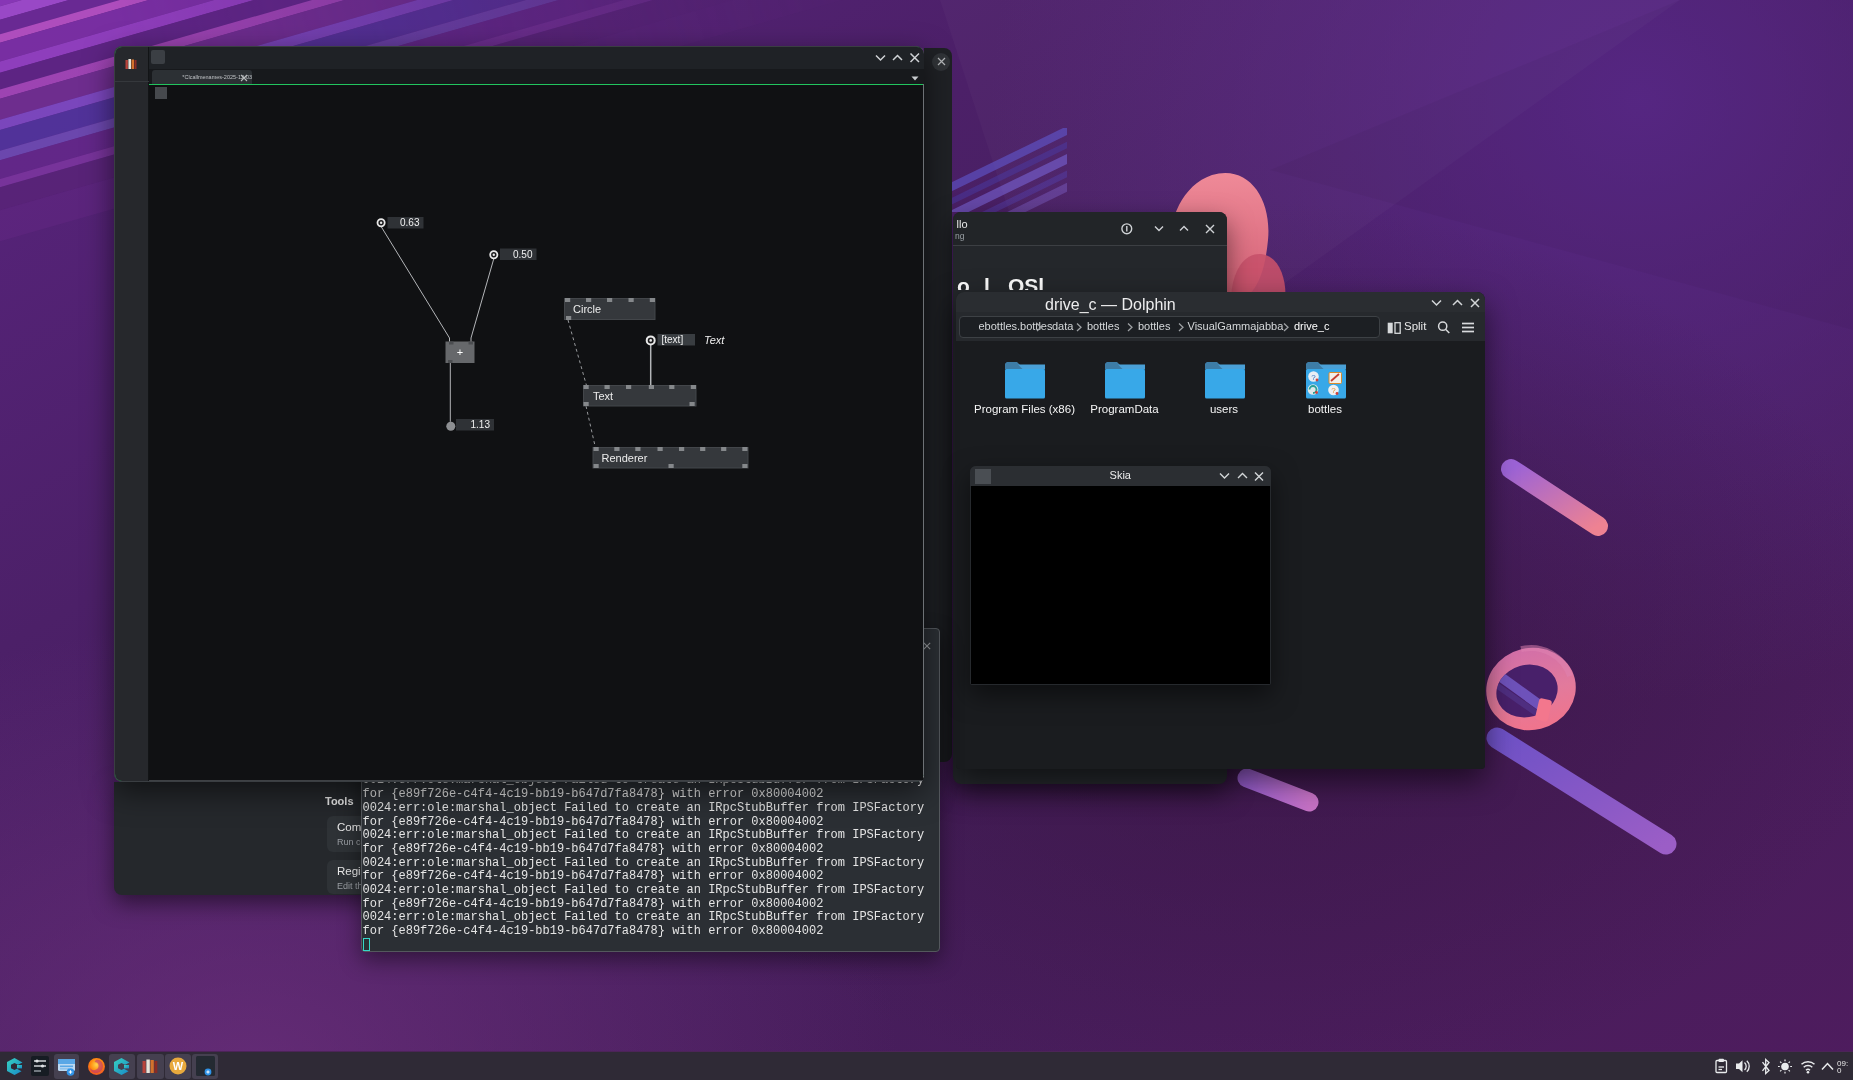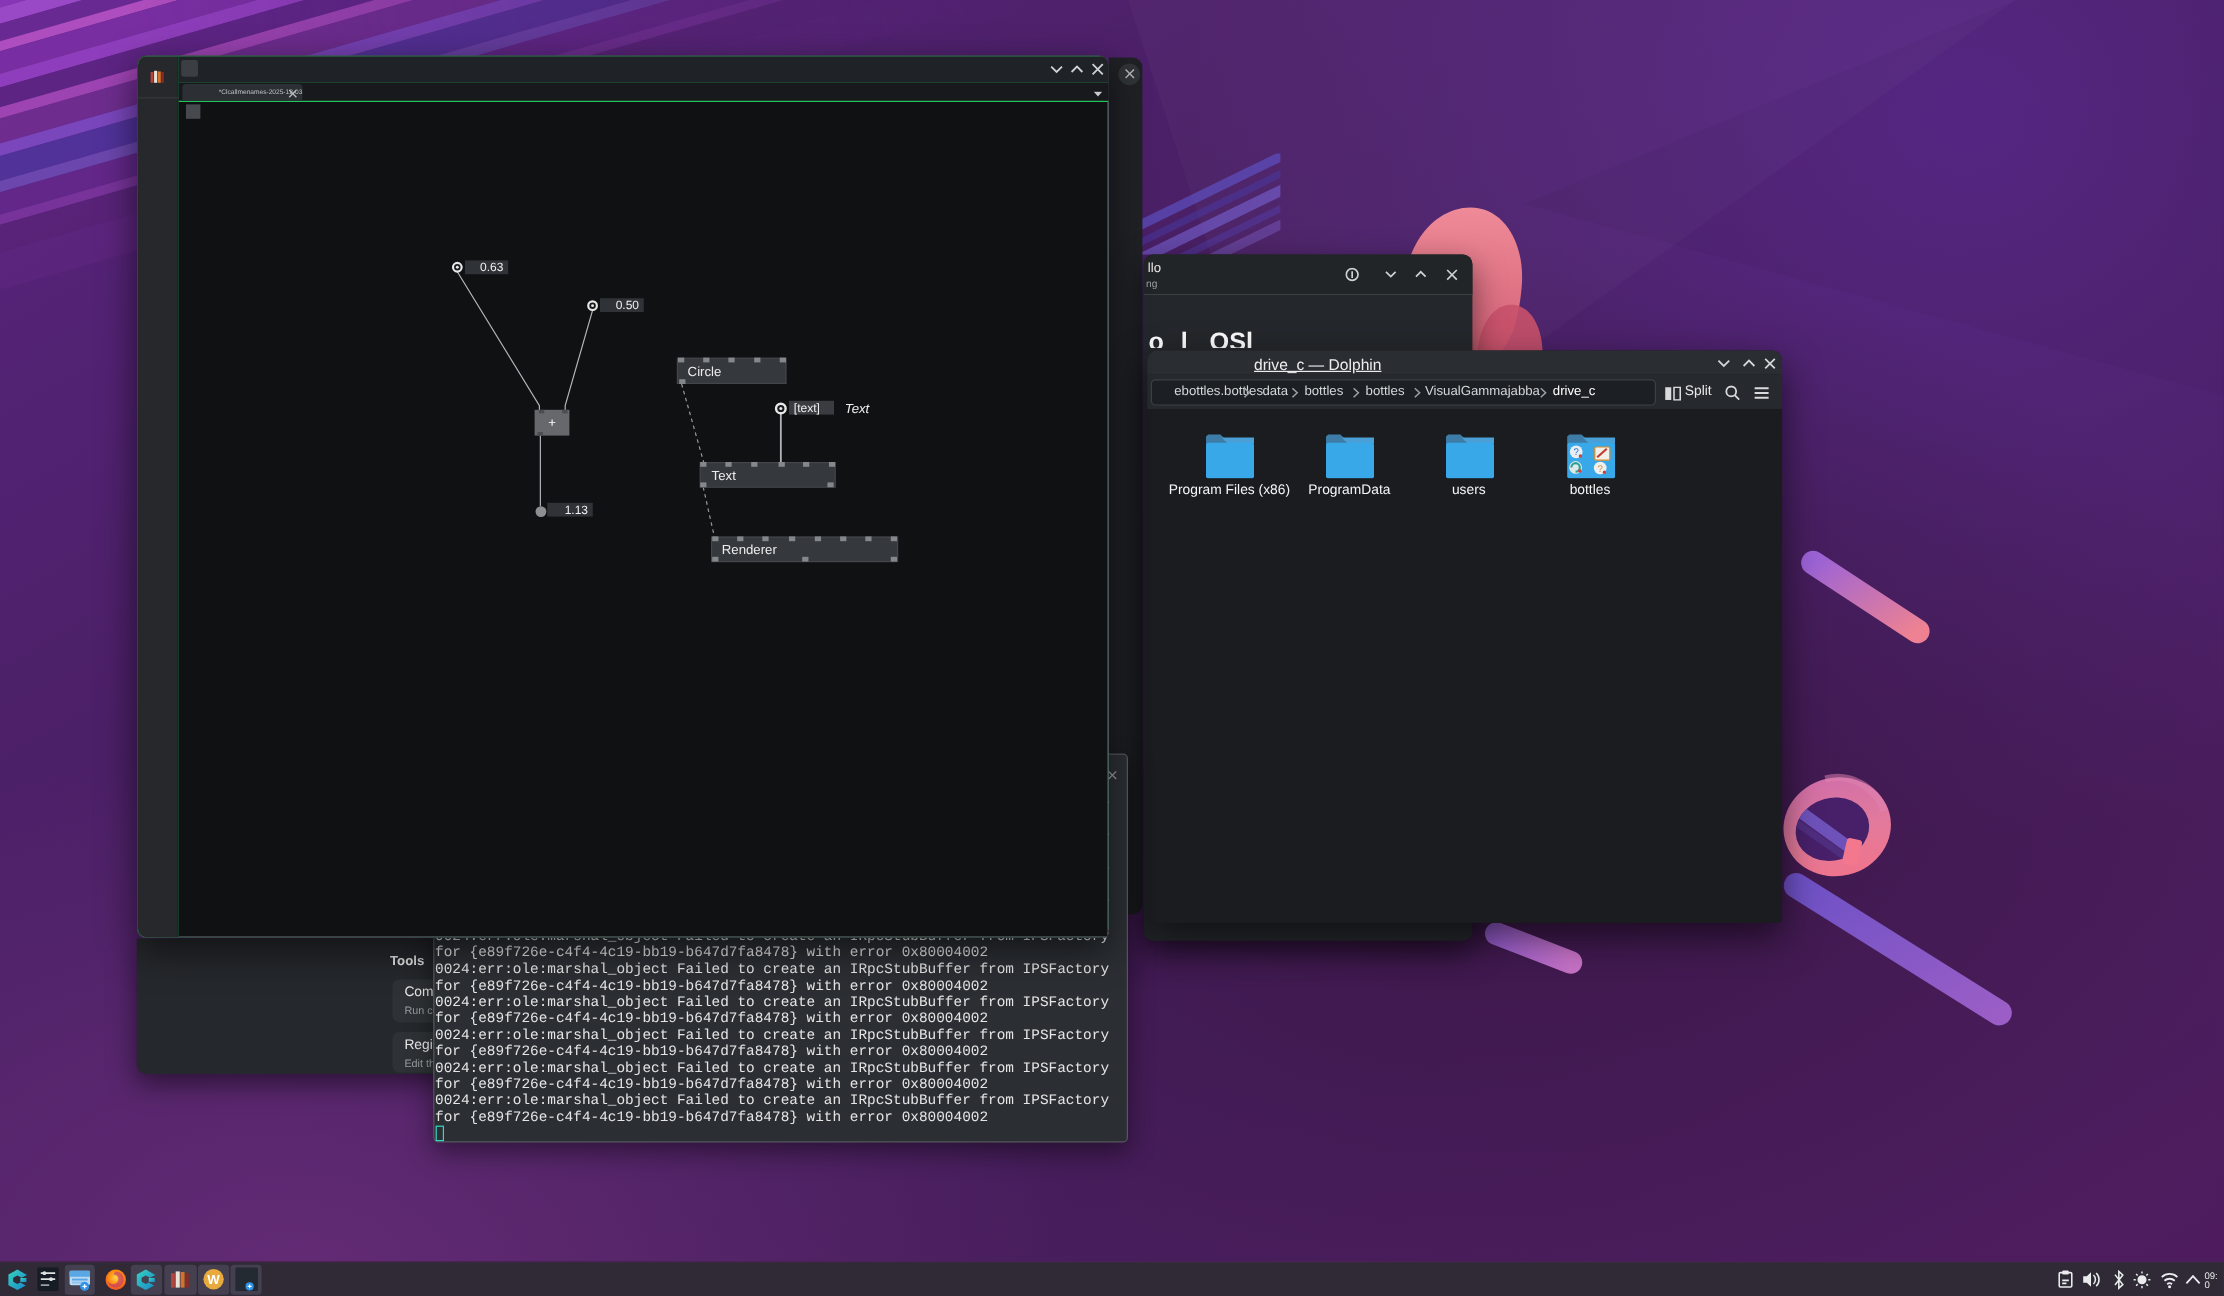--- a/index.html
+++ b/index.html
@@ -206,21 +206,21 @@
     <span class="abs" style="left:31px;top:0px;">l</span>
     <span class="abs" style="left:55px;top:0px;">OSl</span>
   </div>
 </div>
 
 <div id="dolphin" class="abs">
   <div id="dtitle" class="abs"></div>
   <div id="dtool" class="abs"></div>
   <div id="durl" class="abs"></div>
   <div id="dcontent" class="abs"></div>
-  <div class="abs" style="left:89px;top:3.5px;font-size:13px;color:#ededee;text-decoration:underline;">drive_c — Dolphin</div>
+  <div class="abs" style="left:89px;top:3.5px;font-size:16px;color:#ededee;">drive_c — Dolphin</div>
   <svg class="abs" style="left:475px;top:4.5px;" width="50" height="12" viewBox="0 0 50 12">
     <polyline points="1,3.5 5.5,8 10,3.5" fill="none" stroke="#d3d6d8" stroke-width="1.5"></polyline>
     <polyline points="22,8 26.5,3.5 31,8" fill="none" stroke="#d3d6d8" stroke-width="1.5"></polyline>
     <path d="M40,2 l8,8 M48,2 l-8,8" stroke="#d3d6d8" stroke-width="1.5"></path>
   </svg>
   <div class="abs" style="left:2.5px;top:23.5px;width:421px;height:22px;">
     <span class="crumb" style="left:20px;">ebottles.bottles</span>
     <span class="crumb" style="left:93.5px;">data</span>
     <span class="crumb" style="left:128.5px;">bottles</span>
     <span class="crumb" style="left:179.5px;">bottles</span>
@@ -290,20 +290,31 @@
       <path d="M4.5,28.5 a3.5,3.5 0 1 1 3.5,3.5" fill="none" stroke="#2aa198" stroke-width="1.8"></path>
       <circle cx="11.5" cy="31.5" r="1.4" fill="#d04038"></circle>
       <circle cx="28.5" cy="29" r="5.3" fill="#eef0f2"></circle>
       <text x="28.5" y="32" font-size="8" fill="#d98b2b" text-anchor="middle" font-family="Liberation Sans">?</text>
       <circle cx="32" cy="32.5" r="1.4" fill="#d04038"></circle>
     </svg>
     <div class="flbl">bottles</div>
   </div>
 </div>
 
+<div id="skia" class="abs">
+  <div id="stitle" class="abs"></div>
+  <div id="ssq" class="abs"></div>
+  <div id="sname" class="abs">Skia</div>
+  <div id="scontent" class="abs"></div>
+  <svg class="abs" style="left:248px;top:5px;" width="48" height="11" viewBox="0 0 48 11">
+    <polyline points="2,2.5 6.5,7 11,2.5" fill="none" stroke="#d3d6d8" stroke-width="1.4"></polyline>
+    <polyline points="20,7 24.5,2.5 29,7" fill="none" stroke="#d3d6d8" stroke-width="1.4"></polyline>
+    <path d="M37,1.5 l8,8 M45,1.5 l-8,8" stroke="#d3d6d8" stroke-width="1.4"></path>
+  </svg>
+</div>
 
 <div id="tools" class="abs">
   <div class="lbl abs">Tools</div>
   <div class="card abs" style="top:34.5px;height:36px;">
         <div class="t1">Command</div>
         <div class="t2">Run console commands</div>
       </div>
   <div class="card abs" style="top:78.5px;height:34px;">
         <div class="t1">Registers</div>
         <div class="t2">Edit the registry</div>

